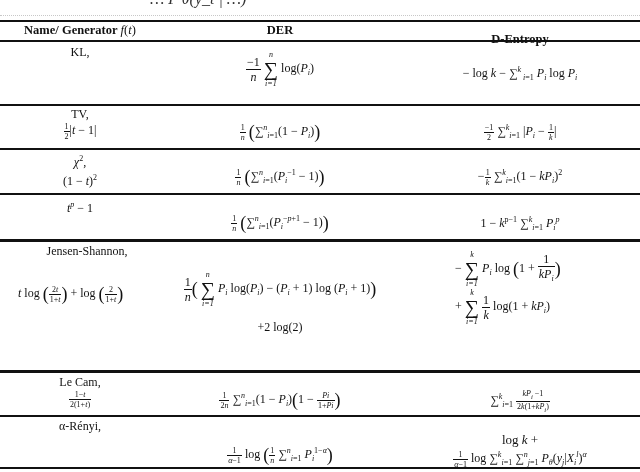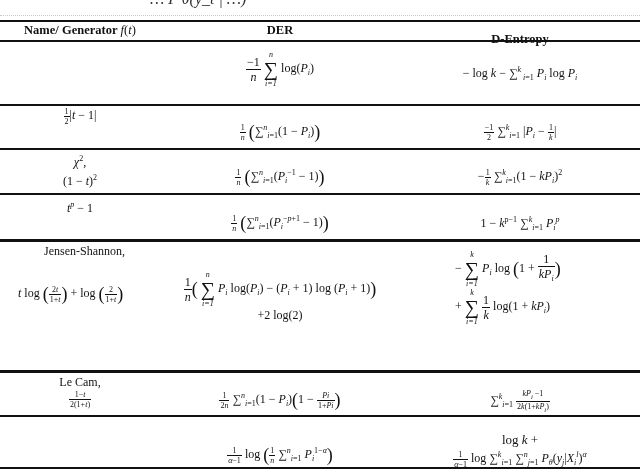--- a/index.html
+++ b/index.html
@@ -60,31 +60,33 @@
 <div class="rule double" style="top:239px"></div>
 <div class="rule double" style="top:370px"></div>
 <div class="rule thick" style="top:415px"></div>
 <div class="rule thick" style="top:467px"></div>
 
 <div class="cell col1 hdr" style="top:23px">Name/ Generator&nbsp;<span class="it" style="font-weight:normal">f</span><span style="font-weight:normal">(</span><span class="it" style="font-weight:normal">t</span><span style="font-weight:normal">)</span></div>
 <div class="cell col2 hdr" style="top:23px">DER</div>
 <div class="cell col3 hdr" style="top:32px">D-Entropy</div>
 
 <div class="cell col1" style="top:45px">
+  <span class="line">KL,</span>
 </div>
 <div class="cell col2" style="top:50px">
   <span class="frac big"><span class="num">−1</span><span class="it">n</span></span>
   <span class="bigsum"><span class="l">n</span><span class="s">∑</span><span class="l">i=1</span></span>
   log(<span class="it">P</span><span class="sub it">i</span>)
 </div>
 <div class="cell col3" style="top:62px">
   − log <span class="it">k</span> − ∑<span class="sup it">k</span><span class="sub">&nbsp;<span class="it">i</span>=1</span> <span class="it">P</span><span class="sub it">i</span> log <span class="it">P</span><span class="sub it">i</span>
 </div>
 
 <div class="cell col1" style="top:107px">
+  <span class="line">TV,</span>
   <span class="line"><span class="frac"><span class="num">1</span><span>2</span></span>|<span class="it">t</span> − 1|</span>
 </div>
 <div class="cell col2" style="top:120px">
   <span class="frac"><span class="num">1</span><span class="it">n</span></span>
   <span class="paren">(</span>∑<span class="sup it">n</span><span class="sub"><span class="it">i</span>=1</span>(1 − <span class="it">P</span><span class="sub it">i</span>)<span class="paren">)</span>
 </div>
 <div class="cell col3" style="top:120px">
   <span class="frac"><span class="num">−1</span><span>2</span></span>
   ∑<span class="sup it">k</span><span class="sub"><span class="it">i</span>=1</span> |<span class="it">P</span><span class="sub it">i</span> − <span class="frac"><span class="num">1</span><span class="it">k</span></span>|
 </div>
@@ -106,51 +108,52 @@
   <span class="line"><span class="it">t</span><span class="sup it">p</span> − 1</span>
 </div>
 <div class="cell col2" style="top:211px">
   <span class="frac"><span class="num">1</span><span class="it">n</span></span>
   <span class="paren">(</span>∑<span class="sup it">n</span><span class="sub"><span class="it">i</span>=1</span>(<span class="it">P</span><span class="sub it">i</span><span class="sup">−<span class="it">p</span>+1</span> − 1)<span class="paren">)</span>
 </div>
 <div class="cell col3" style="top:212px">
   1 − <span class="it">k</span><span class="sup">p−1</span> ∑<span class="sup it">k</span><span class="sub"><span class="it">i</span>=1</span> <span class="it">P</span><span class="sub it">i</span><span class="sup it">p</span>
 </div>
 
-<div class="cell" style="left:44px; top:244px; width:120px; text-align:left">Jensen-Shannon,</div>
+<div class="cell" style="left:27px; top:244px; width:120px; text-align:center">Jensen-Shannon,</div>
 <div class="cell" style="left:18px; top:285px; width:150px; text-align:left; white-space:nowrap">
   <span class="it">t</span> log <span class="paren">(</span><span class="frac"><span class="num">2<span class="it">t</span></span><span>1+<span class="it">t</span></span></span><span class="paren">)</span> + log <span class="paren">(</span><span class="frac"><span class="num">2</span><span>1+<span class="it">t</span></span></span><span class="paren">)</span>
 </div>
 <div class="cell col2" style="top:270px; white-space:nowrap">
   <span class="line">
     <span class="frac big"><span class="num">1</span><span class="it">n</span></span><span class="paren">(</span>
     <span class="bigsum"><span class="l">n</span><span class="s">∑</span><span class="l">i=1</span></span>
     <span class="it">P</span><span class="sub it">i</span> log(<span class="it">P</span><span class="sub it">i</span>) − (<span class="it">P</span><span class="sub it">i</span> + 1) log (<span class="it">P</span><span class="sub it">i</span> + 1)<span class="paren">)</span>
   </span>
-  <span class="line" style="margin-top:0">+2 log(2)</span>
+  <span class="line" style="margin-top:12px">+2 log(2)</span>
 </div>
 <div class="cell col3" style="top:250px; white-space:nowrap; text-align:left; left:455px; width:185px">
   <span class="line">− <span class="bigsum"><span class="l">k</span><span class="s">∑</span><span class="l">i=1</span></span> <span class="it">P</span><span class="sub it">i</span> log <span class="paren">(</span>1 + <span class="frac big"><span class="num">1</span><span class="it">kP<span class="sub">i</span></span></span><span class="paren">)</span></span>
   <span class="line">+ <span class="bigsum"><span class="l">k</span><span class="s">∑</span><span class="l">i=1</span></span> <span class="frac big"><span class="num">1</span><span class="it">k</span></span> log(1 + <span class="it">kP</span><span class="sub it">i</span>)</span>
 </div>
 
 <div class="cell col1" style="top:375px">
   <span class="line">Le Cam,</span>
   <span class="line"><span class="frac"><span class="num">1−<span class="it">t</span></span><span>2(1+<span class="it">t</span>)</span></span></span>
 </div>
 <div class="cell col2" style="top:388px; white-space:nowrap">
   <span class="frac"><span class="num">1</span><span>2<span class="it">n</span></span></span>
   ∑<span class="sup it">n</span><span class="sub"><span class="it">i</span>=1</span>(1 − <span class="it">P</span><span class="sub it">i</span>)<span class="paren">(</span>1 − <span class="frac"><span class="num"><span class="it">P</span><span class="it">i</span></span><span>1+<span class="it">P</span><span class="it">i</span></span></span><span class="paren">)</span>
 </div>
 <div class="cell col3" style="top:389px">
   ∑<span class="sup it">k</span><span class="sub"><span class="it">i</span>=1</span>
   <span class="frac"><span class="num"><span class="it">kP<sub>i</sub></span> −1</span><span>2<span class="it">k</span>(1+<span class="it">kP<sub>i</sub></span>)</span></span>
 </div>
 
 <div class="cell col1" style="top:419px">
+  <span class="line">α-Rényi,</span>
 </div>
 <div class="cell col2" style="top:443px; white-space:nowrap">
   <span class="frac"><span class="num">1</span><span><span class="it">α</span>−1</span></span>
   log <span class="paren">(</span><span class="frac"><span class="num">1</span><span class="it">n</span></span> ∑<span class="sup it">n</span><span class="sub"><span class="it">i</span>=1</span> <span class="it">P</span><span class="sub it">i</span><span class="sup">1−<span class="it">α</span></span><span class="paren">)</span>
 </div>
 <div class="cell col3" style="top:432px; white-space:nowrap">
   <span class="line" style="font-size:13px">log <span class="it">k</span> +</span>
   <span class="line">
     <span class="frac"><span class="num">1</span><span><span class="it">α</span>−1</span></span>
     log ∑<span class="sup it">k</span><span class="sub"><span class="it">i</span>=1</span> ∑<span class="sup it">n</span><span class="sub"><span class="it">j</span>=1</span> <span class="it">P</span><span class="sub it">θ</span>(<span class="it">y</span><span class="sub it">j</span>|<span class="it">X</span><span class="sub it">i</span><span class="sup it">l</span>)<span class="sup it">α</span>

